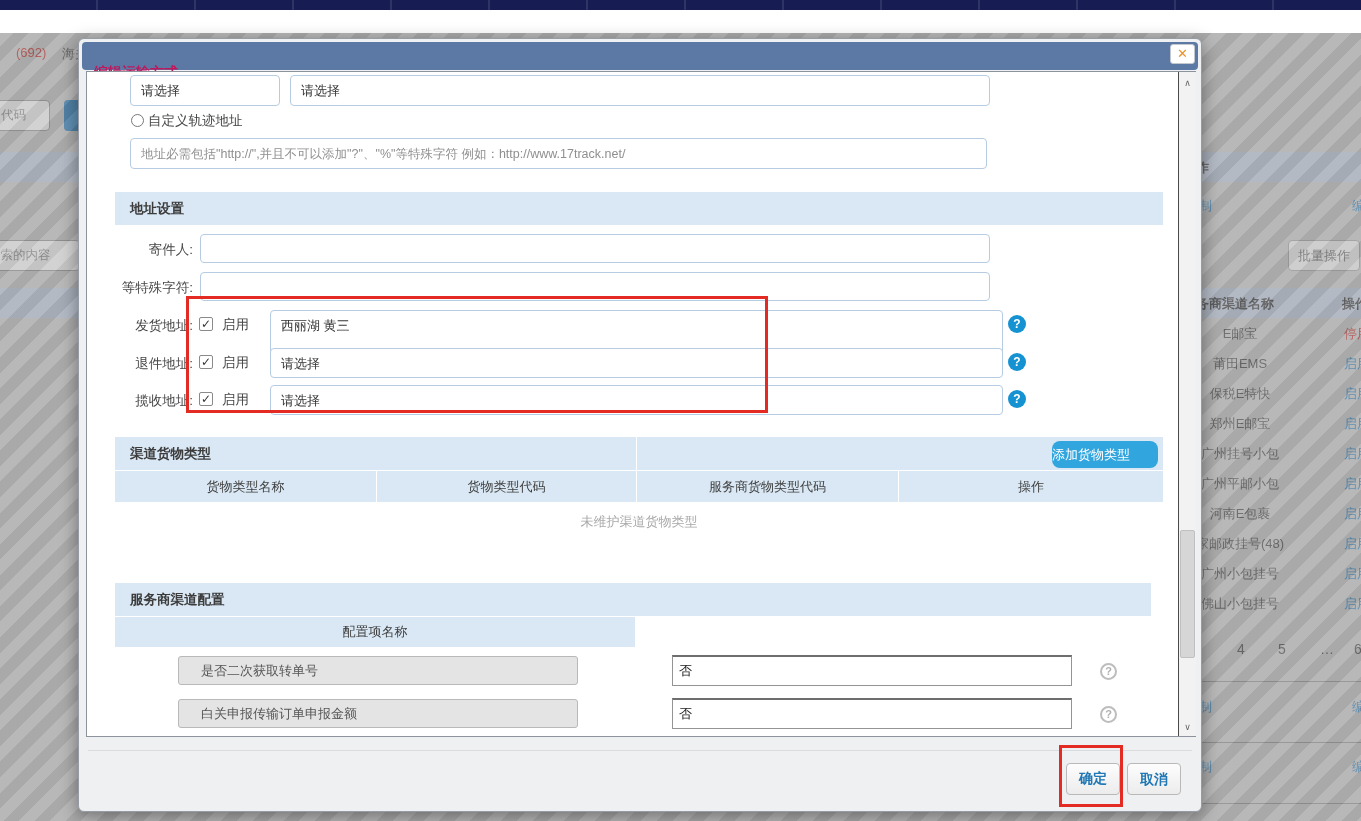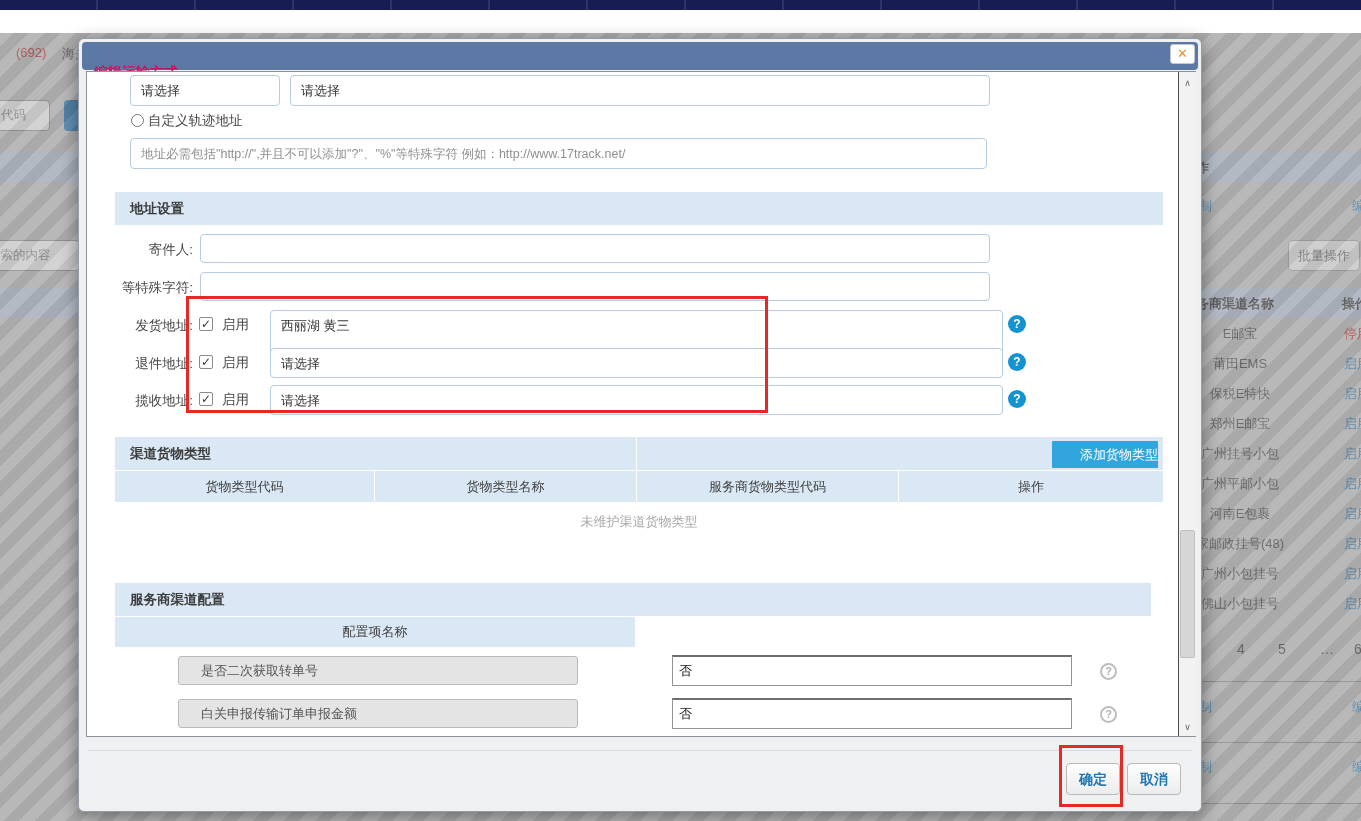--- a/index.html
+++ b/index.html
@@ -60,21 +60,21 @@
     font-size:12px;text-align:center;line-height:18px;}
   .help-gray{width:17px;height:17px;border-radius:50%;border:2px solid #bdbdbd;color:#b1b1b1;font-weight:bold;
     font-size:11px;text-align:center;line-height:13px;background:#fff;}
   .th-row{display:flex;gap:1px;}
   .th-cell{background:#d9e8f4;color:#3f3f3f;font-size:13px;text-align:center;line-height:31px;}
   .empty-text{color:#a9a9a9;font-size:13px;}
   .ro-box{background:#e4e4e4;border:1px solid #b9b9b9;border-radius:3px;color:#555;font-size:13px;
     line-height:27px;padding-left:22px;white-space:nowrap;overflow:hidden;}
   .val-inp{background:#fff;border:1px solid #949494;border-top:2px solid #6e6e6e;color:#222;
     font-size:13px;line-height:27px;padding-left:6px;}
-  .btn-blue{background:#31a5dd;border-radius:1px;color:#fff;font-size:13px;text-align:right;line-height:27px;cursor:pointer;}
+  .btn-blue{background:#31a5dd;border-radius:8px;color:#fff;font-size:13px;text-align:left;line-height:27px;cursor:pointer;}
   .btn-dlg{background:linear-gradient(#fdfdfd,#ececec);border:1px solid #b9b9b9;border-radius:4px;
     color:#2178b5;font-size:14px;font-weight:bold;text-align:center;line-height:30px;cursor:pointer;}
   .footer-line{left:88px;top:750px;width:1104px;height:1px;background:#d9dbde;}
 
   .ann{border:3px solid #e32b24;background:transparent;z-index:60;}
 </style>
 </head>
 <body>
 
 <div class="canvas">
@@ -182,41 +182,41 @@
   <div class="abs lbl" style="left:222px;top:391px;">启用</div>
   <div class="abs sel" style="left:270px;top:385px;width:733px;height:30px;">请选择</div>
   <div class="abs help-blue" style="left:1008px;top:390px;">?</div>
 
   <div class="abs band" style="left:115px;top:437px;width:1048px;height:33px;"></div>
   <div class="abs" style="left:636px;top:437px;width:1px;height:33px;background:#fff;"></div>
   <div class="abs band-title" style="left:115px;top:437px;">渠道货物类型</div>
   <div class="abs btn-blue" style="left:1052px;top:441px;width:106px;height:27px;">添加货物类型</div>
 
   <div class="abs th-row" style="left:115px;top:471px;width:1048px;height:31px;">
+    <div class="th-cell" style="width:261px;">货物类型名称</div>
     <div class="th-cell" style="width:259px;">货物类型代码</div>
-    <div class="th-cell" style="width:261px;">货物类型名称</div>
     <div class="th-cell" style="width:261px;">服务商货物类型代码</div>
     <div class="th-cell" style="flex:1;">操作</div>
   </div>
   <div class="abs empty-text" style="left:115px;top:513px;width:1048px;text-align:center;">未维护渠道货物类型</div>
 
   <div class="abs band" style="left:115px;top:583px;width:1036px;height:33px;"></div>
   <div class="abs band-title" style="left:115px;top:583px;">服务商渠道配置</div>
   <div class="abs th-row" style="left:115px;top:617px;width:1036px;height:30px;">
     <div class="th-cell" style="width:520px;line-height:30px;">配置项名称</div>
   </div>
 
   <div class="abs ro-box" style="left:178px;top:656px;width:400px;height:29px;">是否二次获取转单号</div>
   <div class="abs val-inp" style="left:672px;top:655px;width:400px;height:31px;">否</div>
   <div class="abs help-gray" style="left:1100px;top:663px;">?</div>
 
   <div class="abs ro-box" style="left:178px;top:699px;width:400px;height:29px;">白关申报传输订单申报金额</div>
   <div class="abs val-inp" style="left:672px;top:698px;width:400px;height:31px;">否</div>
   <div class="abs help-gray" style="left:1100px;top:706px;">?</div>
 
   <div class="abs footer-line"></div>
-  <div class="abs btn-dlg" style="left:1066px;top:763px;width:54px;height:32px;">确定</div>
+  <div class="abs btn-dlg" style="left:1066px;top:763px;width:54px;height:32px;font-family:Liberation Mono, monospace;">确定</div>
   <div class="abs btn-dlg" style="left:1127px;top:763px;width:54px;height:32px;">取消</div>
 
   <div class="abs ann" style="left:186px;top:296px;width:582px;height:117px;"></div>
   <div class="abs ann" style="left:1059px;top:745px;width:64px;height:62px;"></div>
 
 </div>
 
 </body></html>

